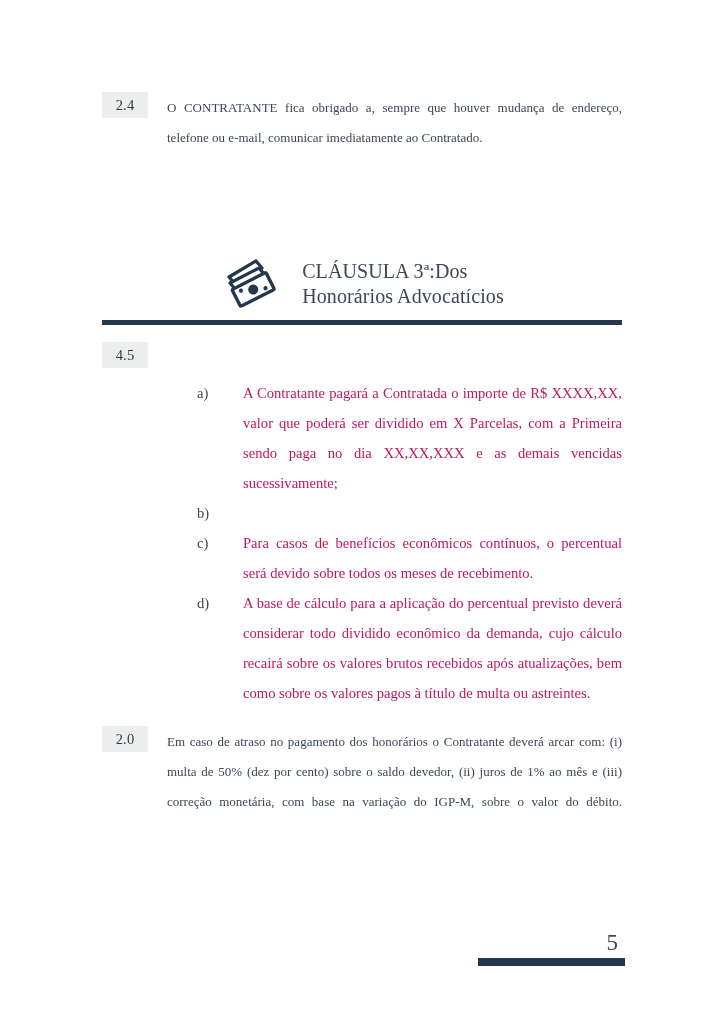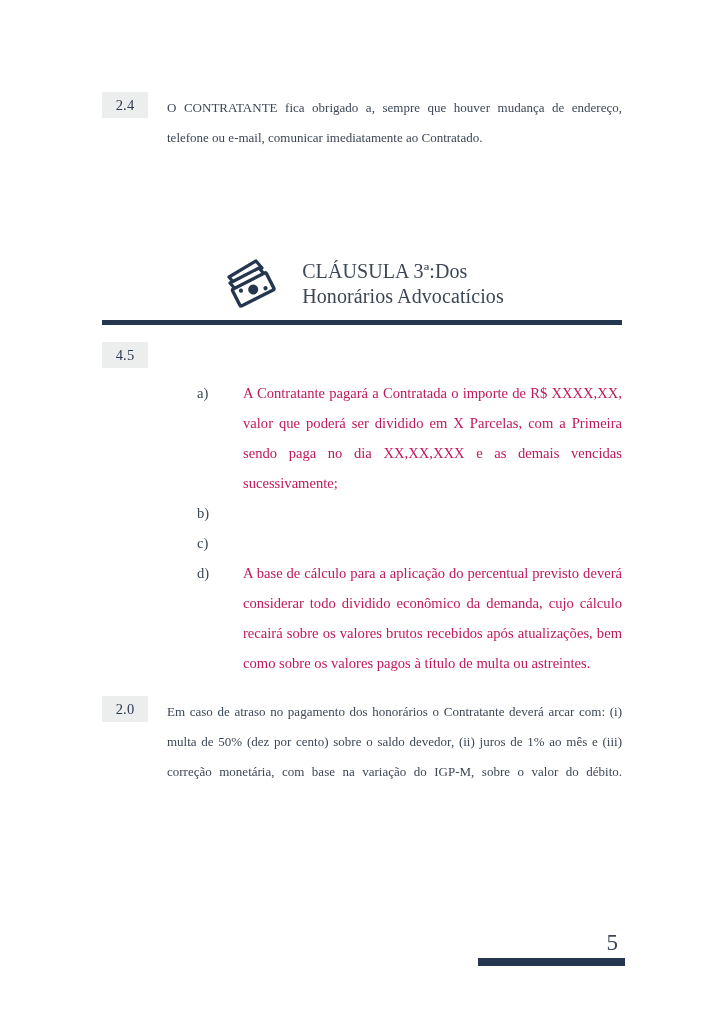--- a/index.html
+++ b/index.html
@@ -203,20 +203,21 @@
     <ul class="sublist">
       <li>
         <div class="sub-marker">a)</div>
         <div class="sub-text">A Contratante pagará a Contratada o importe de R$ XXXX,XX, valor que poderá ser dividido em X Parcelas, com a Primeira sendo paga no dia XX,XX,XXX e as demais vencidas sucessivamente;</div>
       </li>
       <li>
         <div class="sub-marker">b)</div>
       </li>
       <li>
         <div class="sub-marker">c)</div>
+        <div class="sub-text">Para casos de benefícios econômicos contínuos, o percentual será devido sobre todos os meses de recebimento.</div>
       </li>
       <li>
         <div class="sub-marker">d)</div>
         <div class="sub-text">A base de cálculo para a aplicação do percentual previsto deverá considerar todo dividido econômico da demanda, cujo cálculo recairá sobre os valores brutos recebidos após atualizações, bem como sobre os valores pagos à título de multa ou astreintes.</div>
       </li>
     </ul>
 
     <div class="sp-before-32"></div>
 
     <div class="clause">

